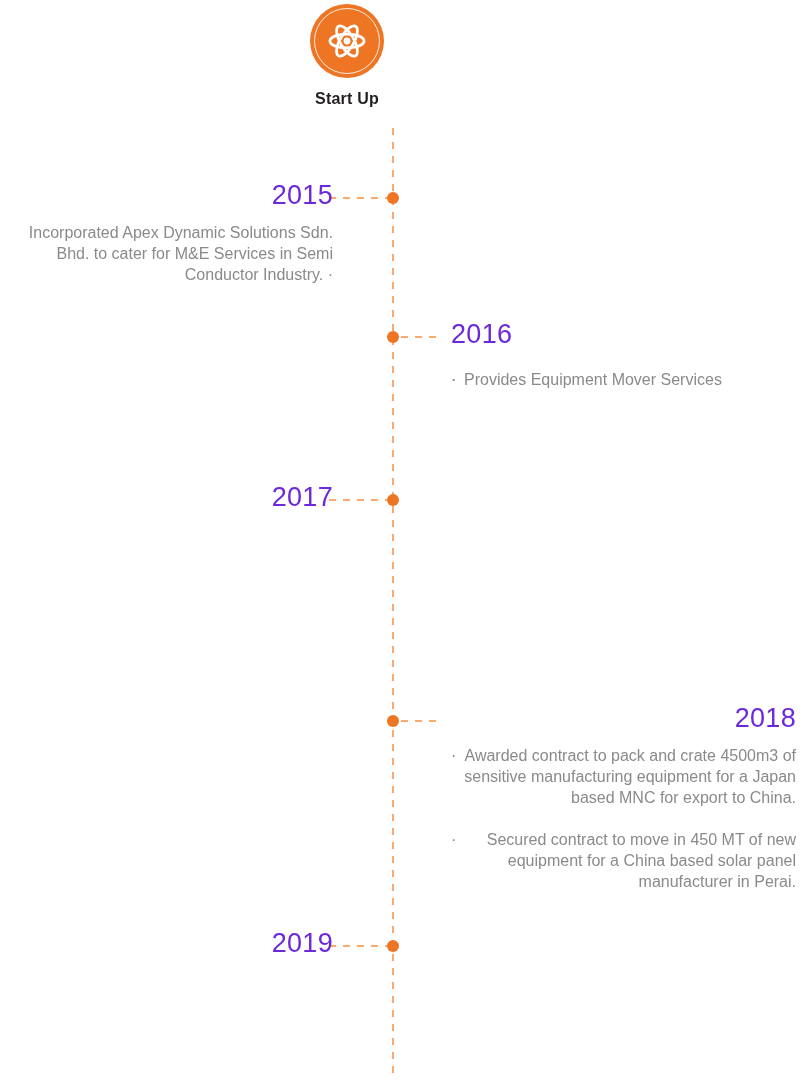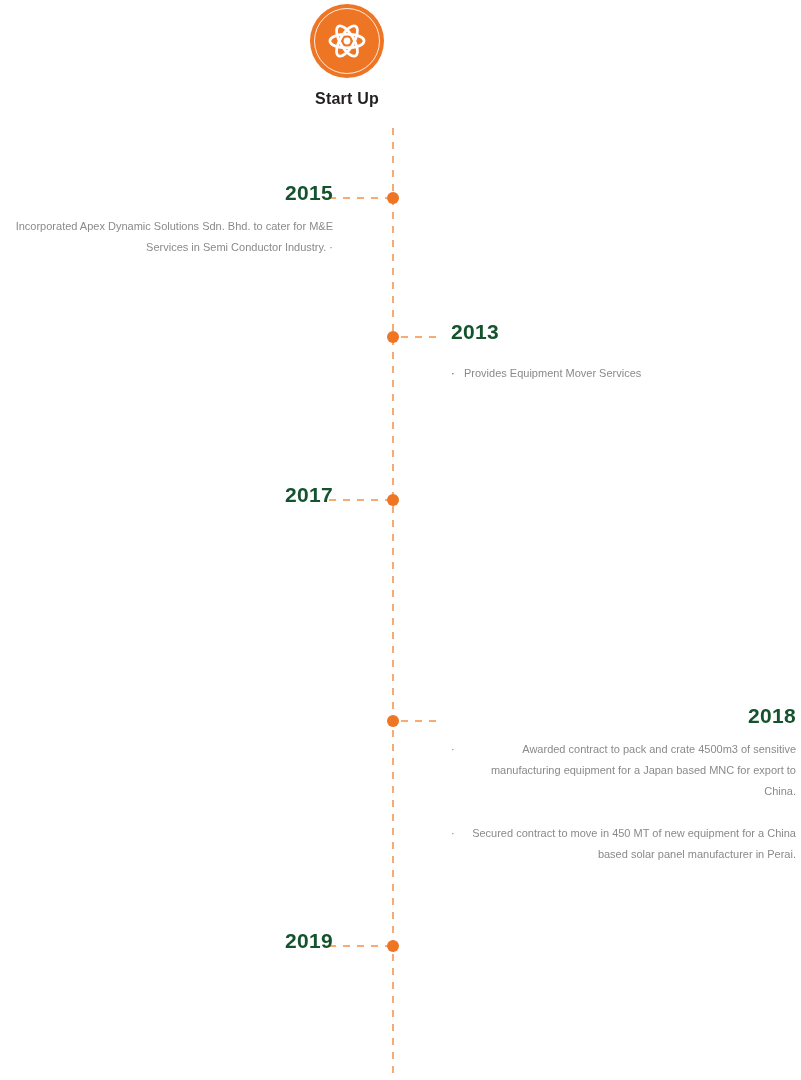--- a/index.html
+++ b/index.html
@@ -97,32 +97,32 @@
   .entry.left {
     right: 468px;
     text-align: right;
   }
   .entry.right {
     left: 451px;
     text-align: left;
   }
 
   .year {
-    font-size: 21px;
-    font-weight: bold;
-    color: #14532d;
+    font-size: 27px;
+    font-weight: normal;
+    color: #6d28d9;
     letter-spacing: 0.3px;
     line-height: 1;
   }
 
   .items { margin-top: 13px; }
 
   .item {
     color: #8a8a8a;
-    font-size: 11px;
+    font-size: 16px;
     line-height: 21px;
   }
   .item + .item { margin-top: 21px; }
 
   
   .entry.left .item .bullet-after { color: #8a8a8a; }
 
   
   .entry.right .item {
     position: relative;
@@ -162,21 +162,21 @@
     <div class="connector left" style="top: 197px;"></div>
     <div class="entry left" style="top: 182px;">
       <div class="year">2015</div>
       <div class="items">
         <div class="item"><span>Incorporated Apex Dynamic Solutions Sdn. Bhd. to cater for M&amp;E Services in Semi Conductor Industry.</span><span class="bullet-after"> ·</span></div>
       </div>
     </div>
     <div class="node" style="top: 331px;"></div>
     <div class="connector right" style="top: 336px;"></div>
     <div class="entry right" style="top: 321px;">
-      <div class="year">2013</div>
+      <div class="year">2016</div>
       <div class="items">
         <div class="item"><span class="bullet-before">·</span></div>
         <div class="item"><span class="bullet-before">·</span><span>Provides Equipment Mover Services</span></div>
       </div>
     </div>
     <div class="node" style="top: 494px;"></div>
     <div class="connector left" style="top: 499px;"></div>
     <div class="entry left" style="top: 484px;">
       <div class="year">2017</div>
       <div class="items">

